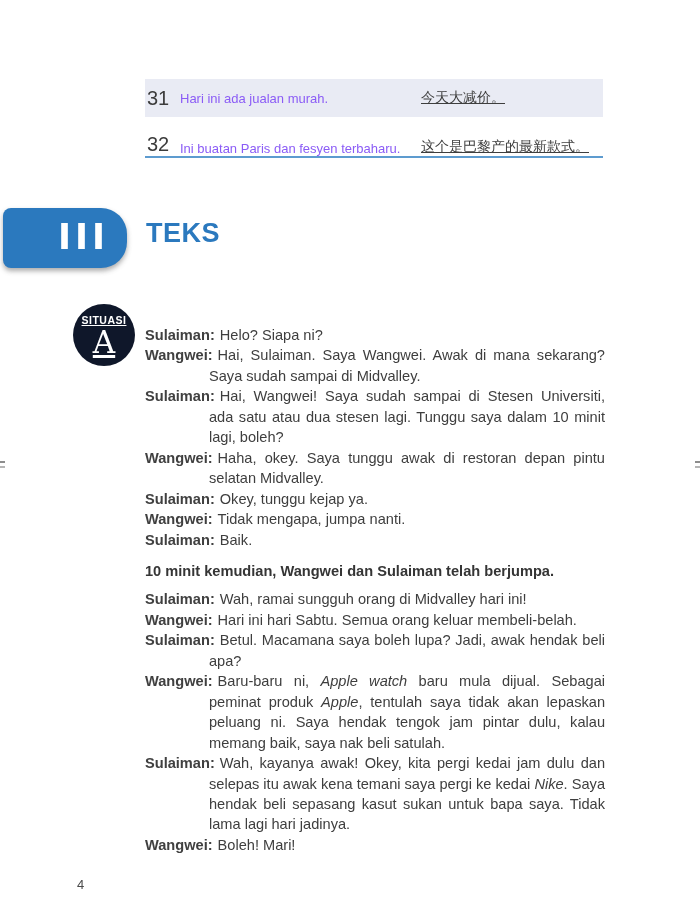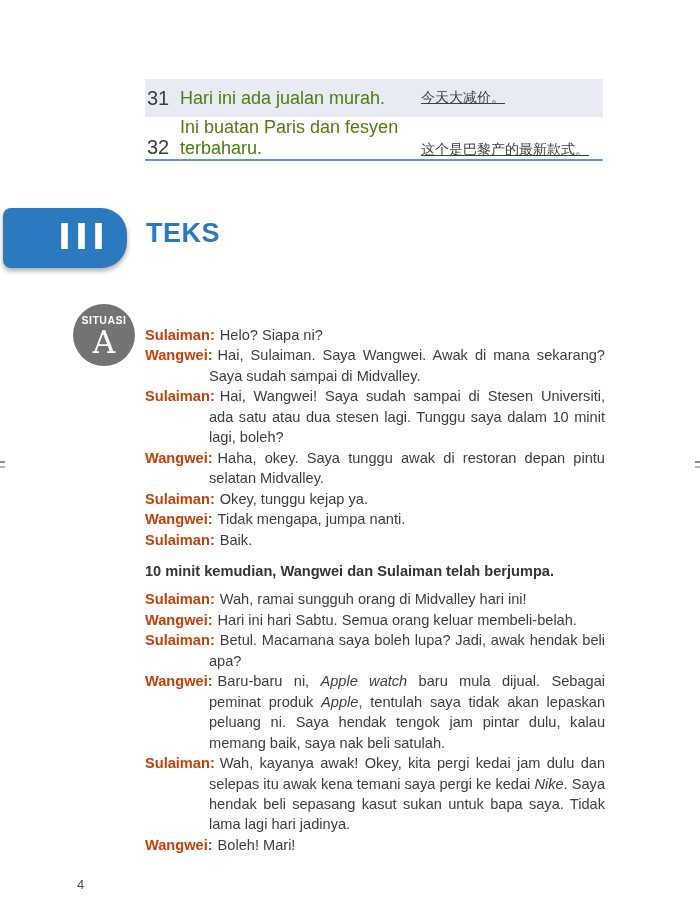--- a/index.html
+++ b/index.html
@@ -11,21 +11,21 @@
     color:#3e3e3e;
     overflow:hidden;
   }
 
   
   .sent-table{position:absolute;left:145px;top:79px;width:458px;border-bottom:2px solid #5d9bcf;}
   .sent-row{display:flex;align-items:center;min-height:38px;padding:0 0 0 2px;box-sizing:border-box;}
   .sent-row.shaded{background:#e9ebf4;}
   .sent-row.plain{min-height:39px;align-items:flex-end;}
   .sent-num{width:26px;margin-right:7px;font-size:20px;font-weight:400;color:#3c3c3c;text-align:left;flex:none;}
-  .sent-malay{width:241px;font-size:18px;color:#4d7c0f;flex:none;}
+  .sent-malay{width:241px;font-size:13px;color:#8b5cf6;flex:none;}
   .sent-cn{flex:1;font-size:14px;color:#3e3e3e;text-decoration:underline;}
 
   
   .ribbon{
     position:absolute;left:3px;top:208px;width:124px;height:60px;
     background:#2b79be;border-radius:8px 26px 26px 8px;
     box-shadow:0 3px 5px rgba(70,70,70,.45);
     display:flex;align-items:center;justify-content:flex-end;
     padding-right:18px;box-sizing:border-box;
   }
@@ -35,32 +35,32 @@
     line-height:1;transform:translateY(-1px);
   }
   .section-title{
     position:absolute;left:146px;top:218px;
     font-size:27px;font-weight:700;color:#2b79be;letter-spacing:.5px;text-align:right;
   }
 
   
   .badge{
     position:absolute;left:73px;top:304px;width:62px;height:62px;border-radius:50%;
-    background:#737373;color:#ffffff;
-    display:flex;flex-direction:column;align-items:center;justify-content:center;
+    background:#0f172a;color:#ffffff;
+    display:flex;flex-direction:column;align-items:center;justify-content:center;text-decoration:underline;
   }
   .badge-label{font-size:10.5px;font-weight:700;letter-spacing:.5px;line-height:1;margin-top:3px;}
   .badge-letter{font-family:"DejaVu Serif","Liberation Serif",serif;font-size:31px;line-height:1;margin-top:1px;}
 
   
   .text-col{position:absolute;left:145px;top:303px;width:460px;font-size:14.6px;line-height:20.45px;}
   .intro{text-align:justify;text-indent:28px;margin:0;}
   .dialogue{margin-top:22px;}
   .line{padding-left:64px;text-indent:-64px;text-align:justify;}
-  .speaker{color:#c2410c;font-weight:600;padding-right:5px;}
+  .speaker{color:#404040;font-weight:600;padding-right:5px;}
   .interlude{font-weight:700;color:#353535;margin-top:11px;margin-bottom:8px;}
   .dialogue2{margin-top:0;}
   .it{font-style:italic;}
 
   
   .page-num{position:absolute;left:77px;top:877px;font-size:13px;color:#4a4a4a;}
   .tick{position:absolute;width:5px;height:7px;border-top:2px solid #8d8d8d;border-bottom:2px solid #b5b5b5;box-sizing:border-box;}
   .tick-left{left:0;top:461px;}
   .tick-right{right:0;top:461px;}
 </style>

